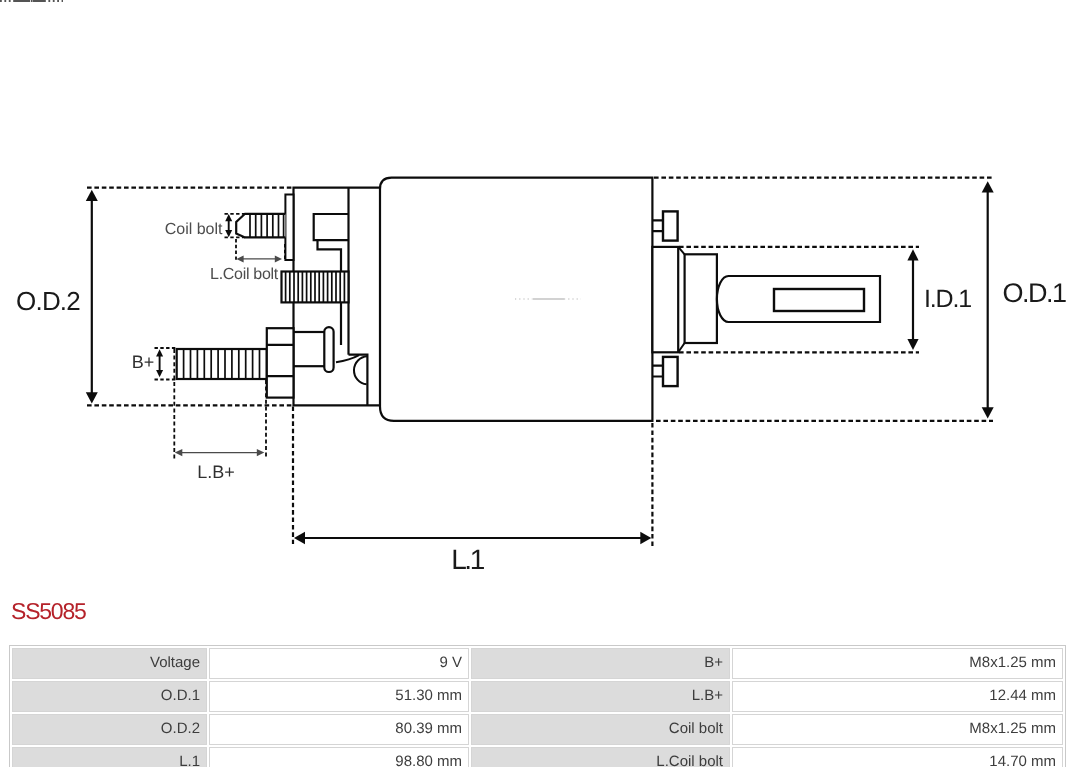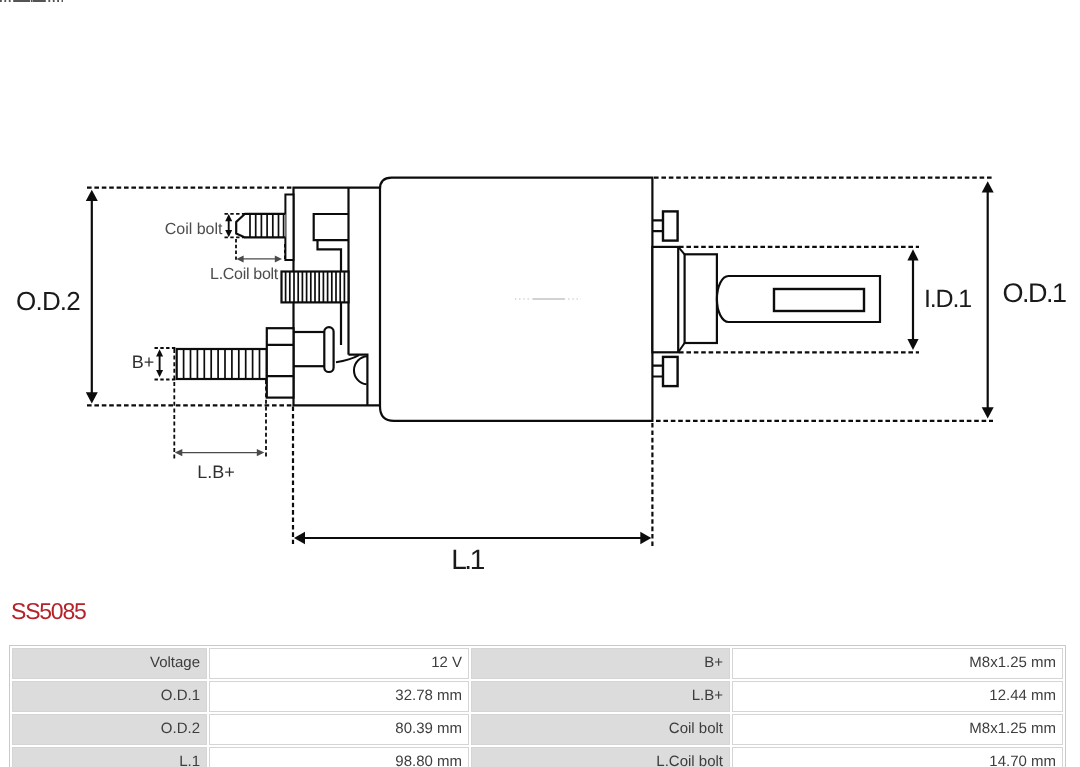--- a/index.html
+++ b/index.html
@@ -197,28 +197,28 @@
 <colgroup>
         <col style="width:195px">
         <col style="width:260px">
         <col style="width:259px">
         <col style="width:331px">
       </colgroup>
 
 <tbody>
         <tr>
           <td class="l">Voltage</td>
-          <td class="v">12 V</td>
+          <td class="v">9 V</td>
           <td class="l">B+</td>
           <td class="v">M8x1.25 mm</td>
         </tr>
 
 <tr>
           <td class="l">O.D.1</td>
-          <td class="v">32.78 mm</td>
+          <td class="v">51.30 mm</td>
           <td class="l">L.B+</td>
           <td class="v">12.44 mm</td>
         </tr>
 
 <tr>
           <td class="l">O.D.2</td>
           <td class="v">80.39 mm</td>
           <td class="l">Coil bolt</td>
           <td class="v">M8x1.25 mm</td>
         </tr>

